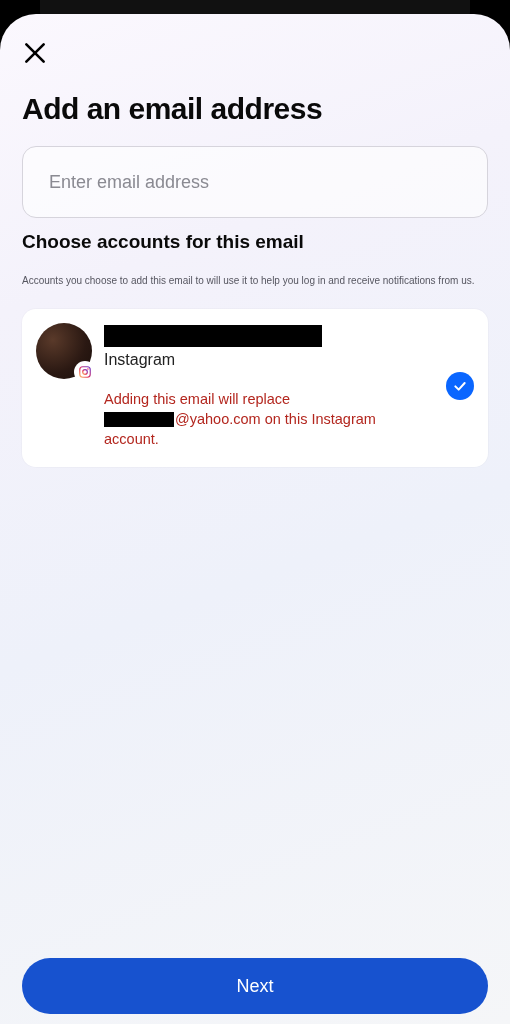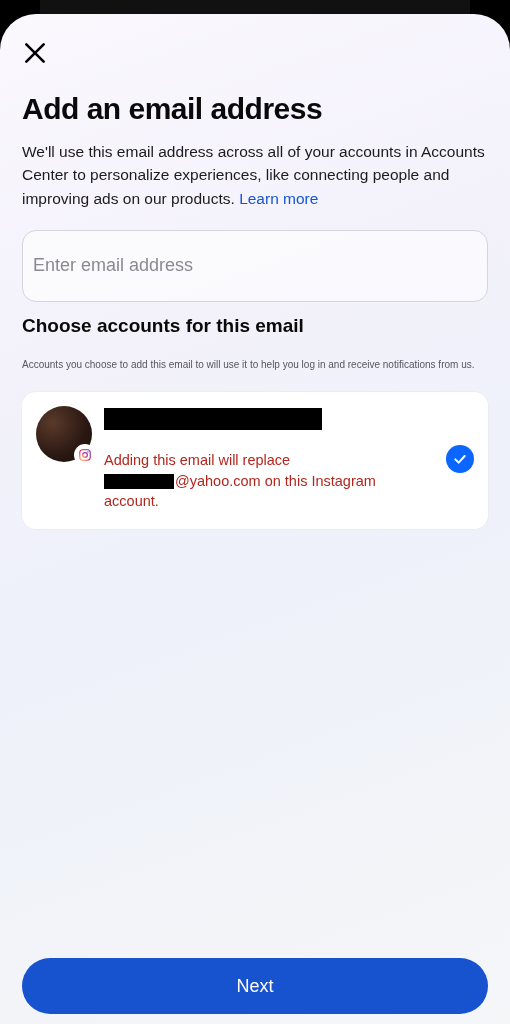--- a/index.html
+++ b/index.html
@@ -17,21 +17,21 @@
       display: flex; flex-direction: column;
     }
     .close-row { height: 40px; }
     .close-icon { width: 26px; height: 26px; cursor: pointer; }
     .title { font-size: 30px; font-weight: 700; letter-spacing: -0.5px; color: #0a0a0a; margin-top: 12px; }
     .subtitle { font-size: 15.5px; line-height: 1.5; color: #1c1c1c; margin-top: 14px; }
     .learn-more { color: #1455d6; cursor: pointer; }
     .input-wrap { margin-top: 20px; }
     .email-input {
       width: 100%; height: 72px; border: 1px solid #d6d4dc; border-radius: 14px;
-      background: rgba(255,255,255,0.6); padding: 0 10px; font-size: 18px; color: #333;
+      background: rgba(255,255,255,0.6); padding: 0 26px; font-size: 18px; color: #333;
     }
     .email-input::placeholder { color: #8a8a92; }
     .section-h { font-size: 19px; font-weight: 700; color: #0a0a0a; margin-top: 13px; }
     .section-sub { font-size: 10px; line-height: 1.45; color: #565660; margin-top: 21px; }
     .card {
       margin-top: 20px; background: #fff; border-radius: 14px; padding: 14px 14px 18px 14px;
       display: flex; align-items: flex-start; gap: 12px;
       box-shadow: 0 0 0 1px rgba(0,0,0,0.02);
     }
     .avatar-wrap { position: relative; width: 56px; height: 56px; flex-shrink: 0; }
@@ -71,23 +71,20 @@
     <div class="close-icon">
       <svg viewBox="0 0 24 24" width="26" height="26">
         <line x1="4" y1="4" x2="20" y2="20" stroke="#000" stroke-width="2.4" stroke-linecap="round"></line>
         <line x1="20" y1="4" x2="4" y2="20" stroke="#000" stroke-width="2.4" stroke-linecap="round"></line>
       </svg>
     </div>
   </div>
 
   <h1 class="title">Add an email address</h1>
 
-  <p class="subtitle">
-    <span>We'll use this email address across all of your accounts in Accounts Center to personalize experiences, like connecting people and improving ads on our products. </span><span class="learn-more">Learn more</span>
-  </p>
 
   <div class="input-wrap">
     <input type="email" class="email-input" placeholder="Enter email address" style="">
   </div>
 
   <h2 class="section-h">Choose accounts for this email</h2>
   <p class="section-sub">Accounts you choose to add this email to will use it to help you log in and receive notifications from us.</p>
 
   <div class="card">
     <div class="avatar-wrap">
@@ -102,20 +99,21 @@
             </linearGradient>
           </defs>
           <rect x="3" y="3" width="18" height="18" rx="5" fill="none" stroke="url(#igg)" stroke-width="2"></rect>
           <circle cx="12" cy="12" r="4" fill="none" stroke="url(#igg)" stroke-width="2"></circle>
           <circle cx="17" cy="7" r="1.3" fill="#e6335a"></circle>
         </svg>
       </div>
     </div>
     <div class="acct-col">
       <div class="redact-bar"></div>
+      <div class="platform">Instagram</div>
       <div class="warn">
         <span>Adding this email will replace </span><br>
         <span class="redact-inline"></span><span>@yahoo.com on this Instagram account.</span>
       </div>
     </div>
     <div class="check-col">
       <div class="check">
         <svg viewBox="0 0 24 24" width="16" height="16">
           <polyline points="5,12.5 10,17.5 19,7.5" fill="none" stroke="#fff" stroke-width="3" stroke-linecap="round" stroke-linejoin="round"></polyline>
         </svg>

